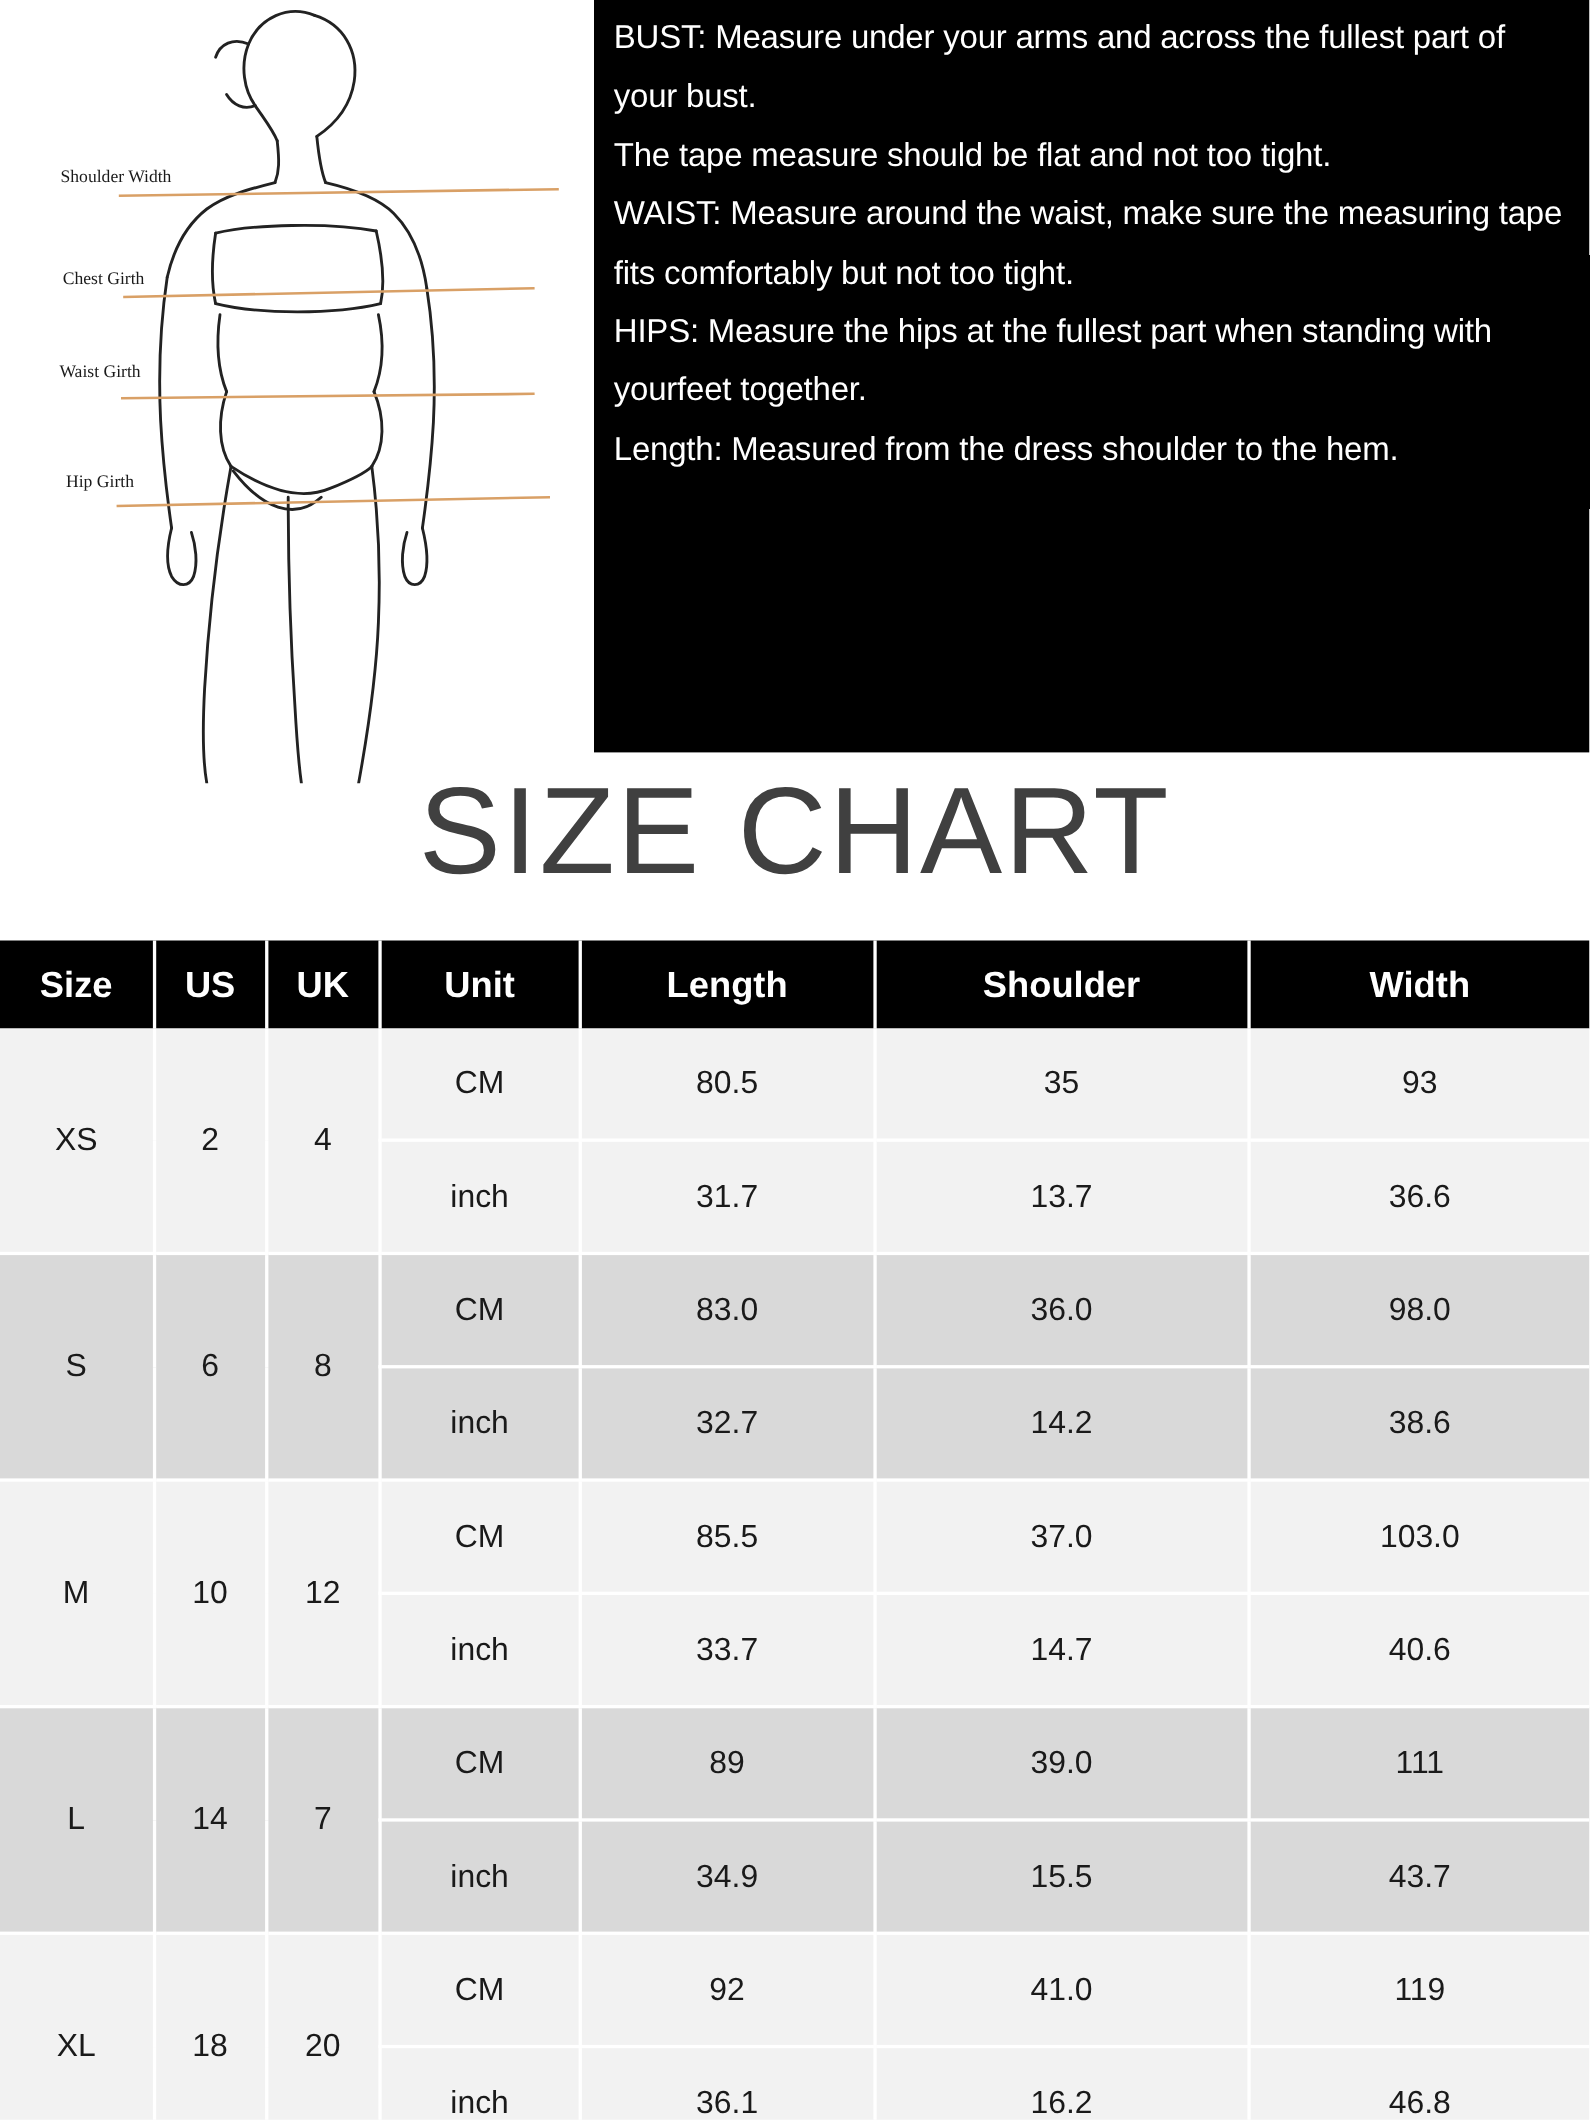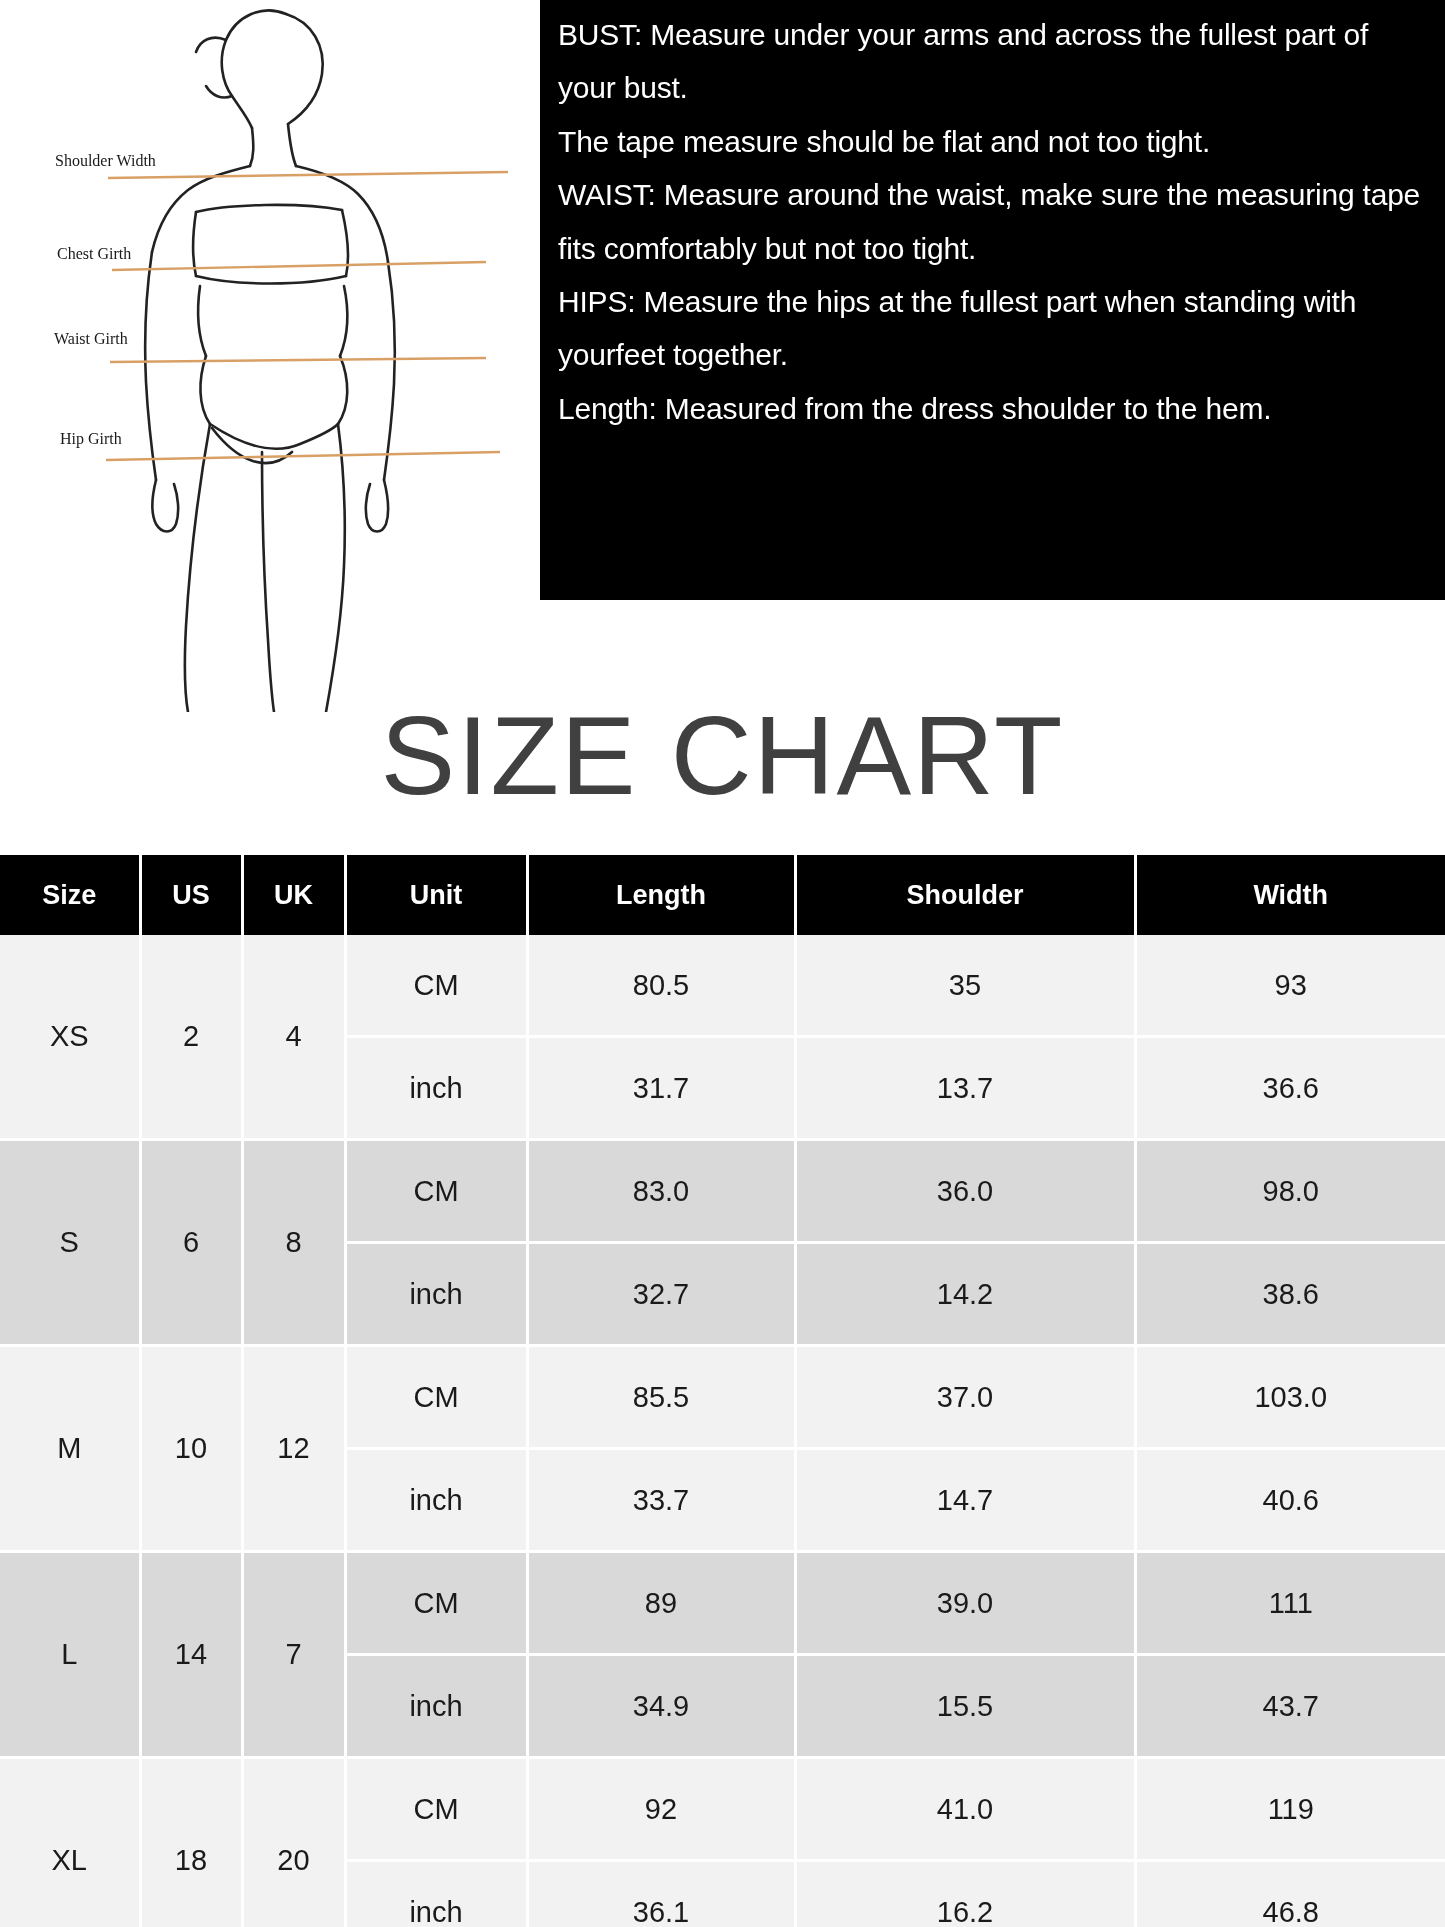--- a/index.html
+++ b/index.html
@@ -43,21 +43,21 @@
     font-size: 16px;
     color: #1a1a1a;
     white-space: nowrap;
   }
 
   .instructions {
     position: absolute;
     left: 540px;
     top: 0;
     width: 905px;
-    height: 600px;
+    height: 684px;
     background: #000000;
     color: #ffffff;
     box-sizing: border-box;
     padding: 8px 22px 0 18px;
   }
   .instructions p {
     margin: 0;
     font-size: 30px;
     line-height: 1.78;
     font-family: "Liberation Sans", sans-serif;
@@ -90,21 +90,21 @@
     width: 1445px;
   }
   table.size-chart {
     width: 1445px;
     border-collapse: collapse;
     table-layout: fixed;
   }
   table.size-chart th {
     background: #000000;
     color: #ffffff;
-    font-size: 27px;
+    font-size: 33px;
     font-weight: bold;
     height: 78px;
     border-right: 3px solid #ffffff;
     text-align: center;
     vertical-align: middle;
   }
   table.size-chart th:last-child { border-right: none; }
 
   table.size-chart td {
     font-size: 29px;

